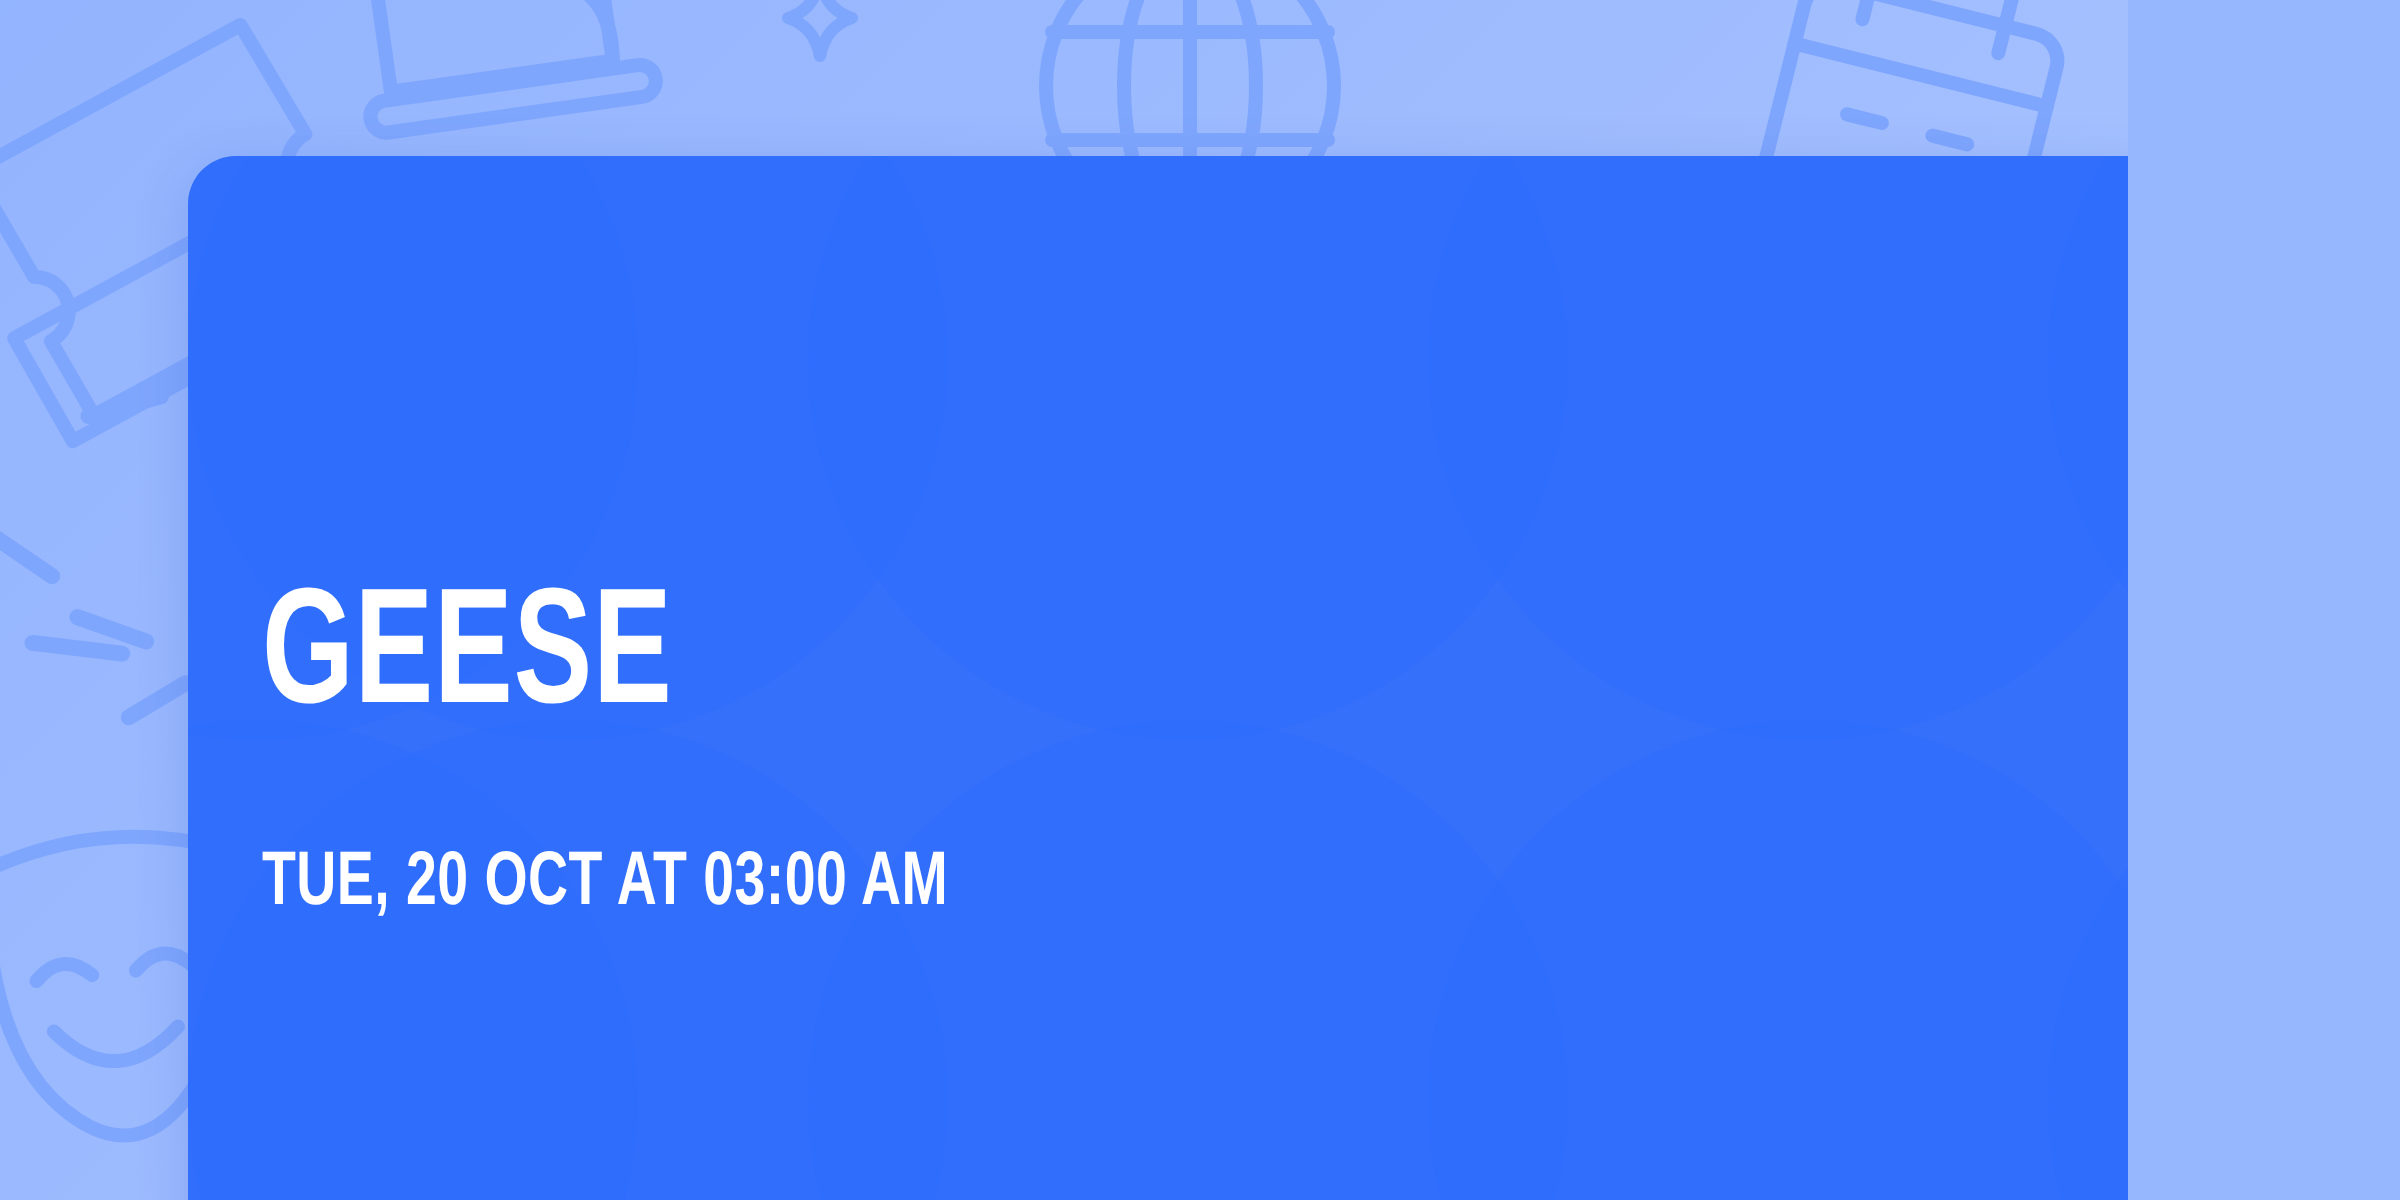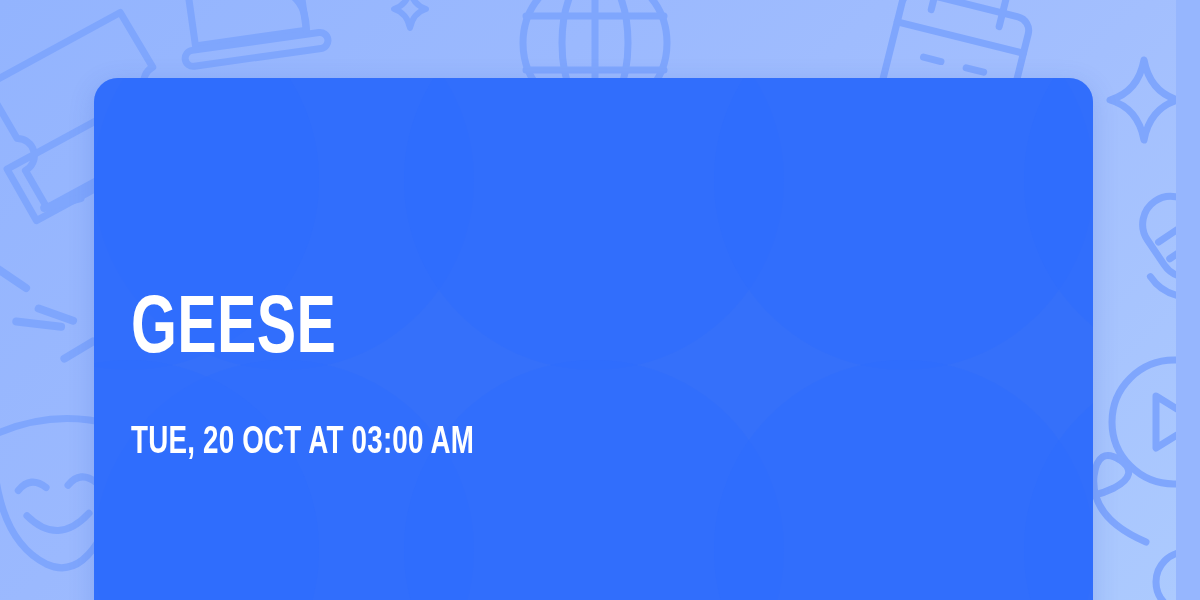--- a/index.html
+++ b/index.html
@@ -8,21 +8,21 @@
     padding: 0;
     width: 1200px;
     height: 600px;
     overflow: hidden;
     background: #96b6fe;
     font-family: "Liberation Sans", sans-serif;
   }
 
   #stage {
     position: relative;
-    width: 1176px;
+    width: 1064px;
     height: 600px;
     overflow: hidden;
   }
 
   
   .bg-gradient {
     position: absolute;
     inset: 0;
     background: linear-gradient(135deg, #93b4fe 0%, #9bb9fe 35%, #a3bffe 65%, #accafe 100%);
   }

